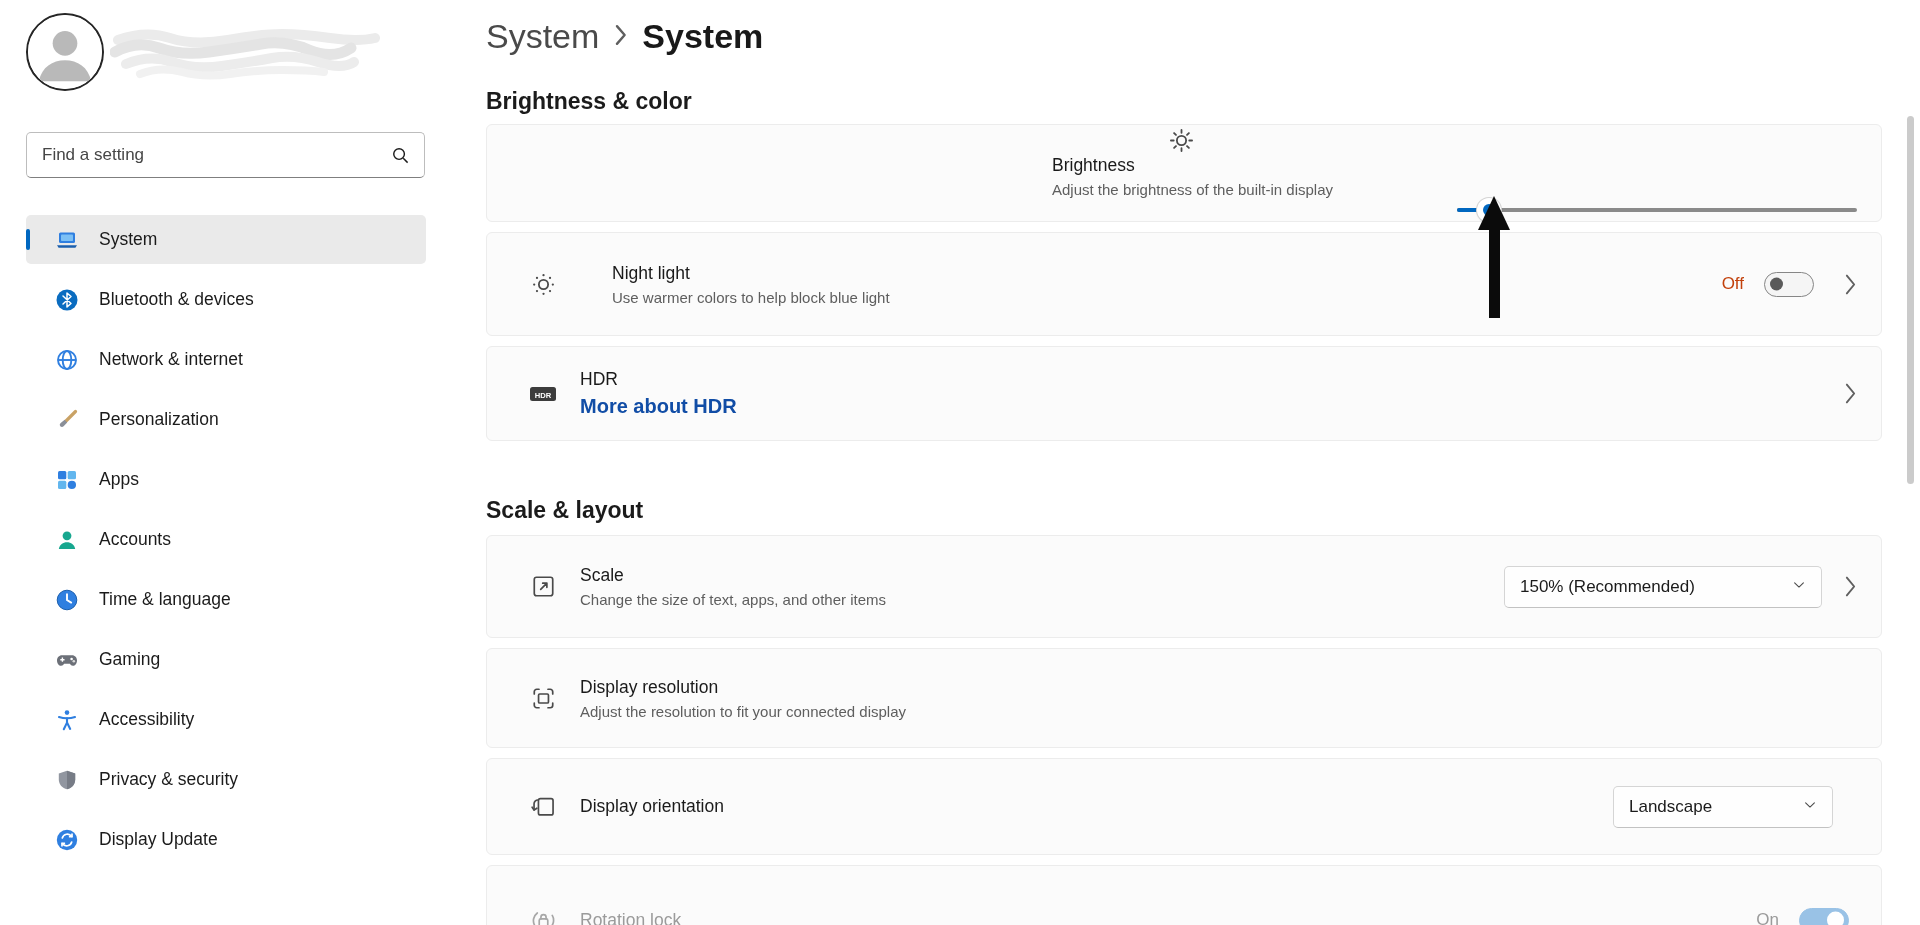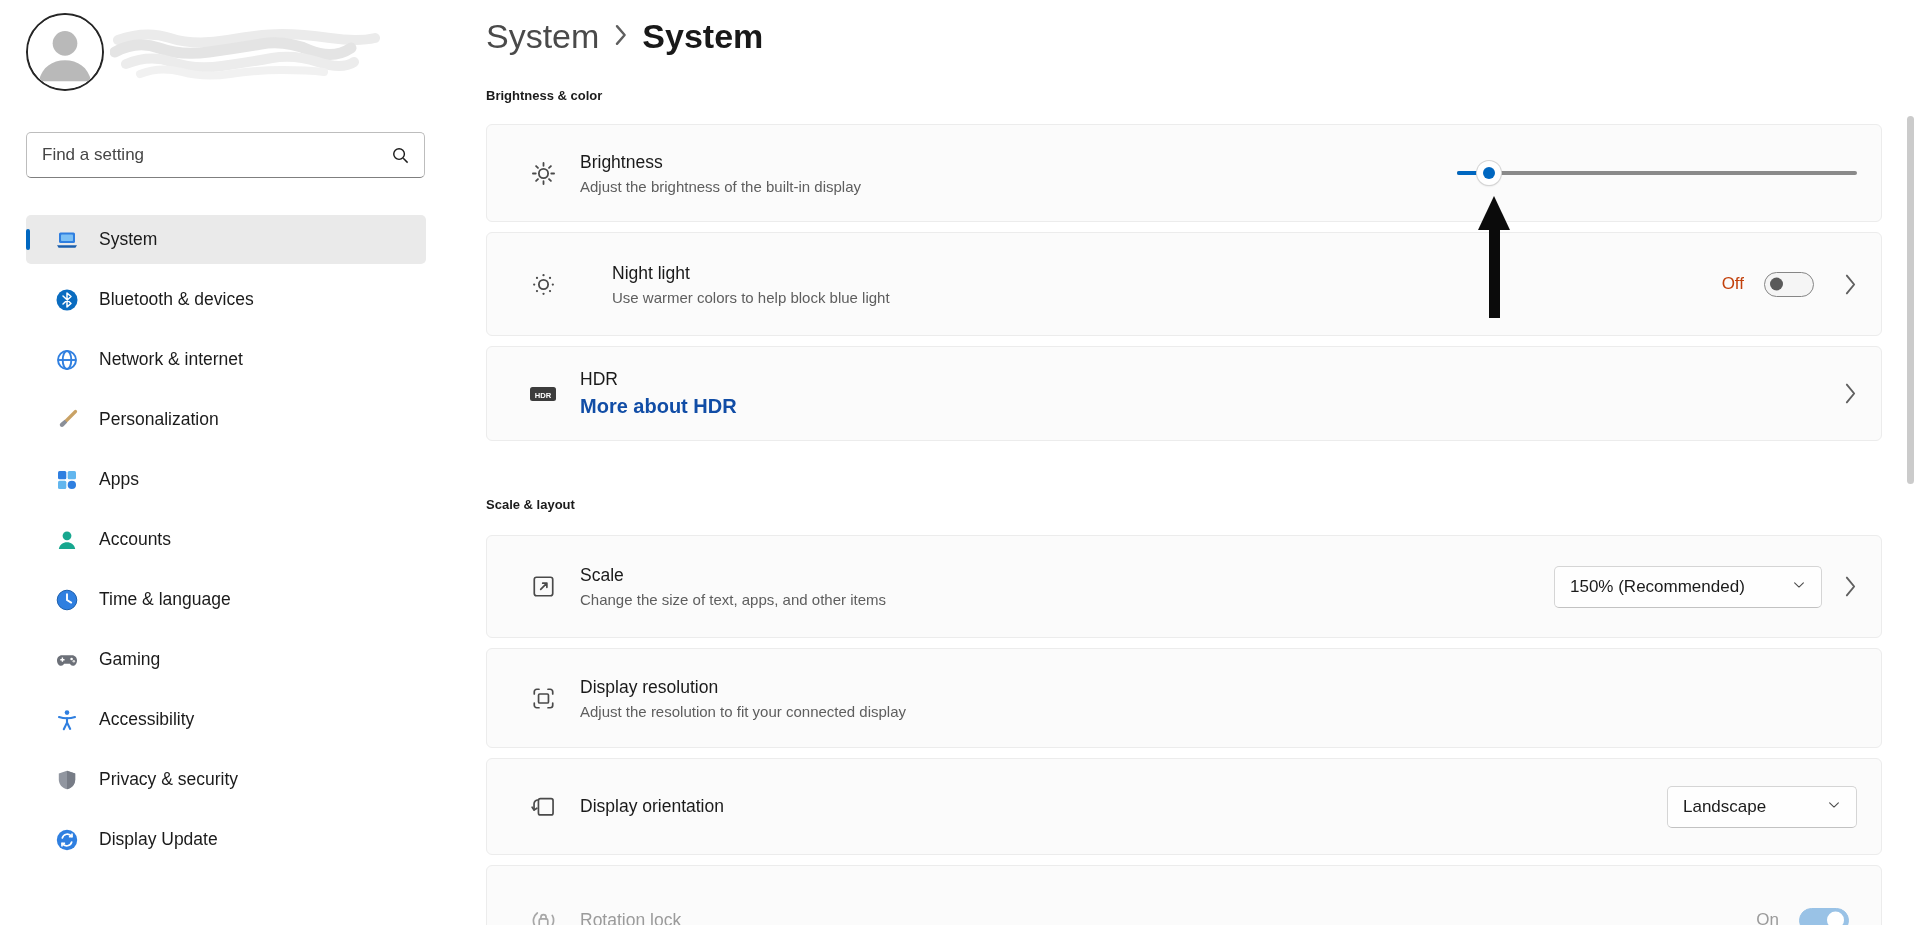--- a/index.html
+++ b/index.html
@@ -34,27 +34,27 @@
   .nicon { width:24px; height:24px; display:inline-flex; flex:0 0 auto; }
   .nicon svg { width:24px; height:24px; }
 
   
   .main { width:1396px; margin-left:26px; }
   .breadcrumb { margin-top:10px; height:52px; display:flex; align-items:center; gap:13px;
                 font-size:34px; }
   .breadcrumb .parent { color:#4a4a4a; font-weight:400; }
   .breadcrumb .current { color:#191919; font-weight:700; }
 
-  .section-heading { margin-top:26px; margin-bottom:12px; font-size:13px;
+  .section-heading { margin-top:26px; margin-bottom:12px; font-size:23px;
                      font-weight:700; color:#1b1b1b; height:24px; }
   .section-heading.second { margin-top:56px; margin-bottom:14px; }
 
   .card { display:flex; align-items:center; background:#fbfbfb; border:1px solid #ececec;
           border-radius:6px; margin-bottom:10px; padding:0 24px 0 41px; }
-  .card.h1 { height:98px; } .card.h2 { height:104px;gap:32px; } .card.h3 { height:95px; }
+  .card.h1 { height:98px;flex-direction:column; } .card.h2 { height:104px;gap:32px; } .card.h3 { height:95px; }
   .card.h4 { height:103px; } .card.h5 { height:100px; } .card.h6 { height:97px; }
   .card.h7 { height:110px; }
 
   .cicon { width:30px; height:30px; display:flex; align-items:center; justify-content:center;
            margin-right:22px; flex:0 0 auto; }
   .ctext { display:flex; flex-direction:column; gap:5px; }
   .ctitle { font-size:17.5px; color:#1a1a1a; }
   .csub { font-size:15px; color:#5e5e5e; }
   .clink { font-size:20px; font-weight:700; color:#114DA6; cursor:pointer; }
   .cright { margin-left:auto; display:flex; align-items:center; }
@@ -81,23 +81,23 @@
   .toggle.on { background:#99c2e6; border-color:#99c2e6; }
   .toggle.on .knob { left:auto; right:4px; width:17px; height:17px; background:#ffffff; }
   .disabled .state-label { color:#9b9b9b; }
 
   .chev-right { margin-left:30px; display:flex; }
 
   
   .dropdown { display:flex; align-items:center; gap:20px; height:42px; padding:0 15px;
               border:1px solid #d5d5d5; border-bottom-color:#c2c2c2; border-radius:5px;
               background:#fefefe; font-size:17px; color:#1b1b1b; cursor:pointer; }
-  .dropdown.w-scale { width:268px; margin-right:22px; }
+  .dropdown.w-scale { width:318px; margin-right:22px; }
   .dropdown.w-res   { width:327px; margin-right:8px; }
-  .dropdown.w-ori   { width:190px; margin-right:0; }
+  .dropdown.w-ori   { width:220px; margin-right:24px; }
   .dropdown .dval { flex:1; white-space:nowrap; }
 
   
   .annot-arrow { position:absolute; left:1478px; top:196px; width:32px; z-index:30; }
   .annot-arrow .head { width:0; height:0; border-left:16px solid transparent;
                        border-right:16px solid transparent; border-bottom:34px solid #0b0b0b; }
   .annot-arrow .shaft { width:11px; height:88px; background:#0b0b0b; margin:0 auto; }
 
   
   .scrollbar { position:absolute; right:6px; top:116px; width:7px; height:368px;

